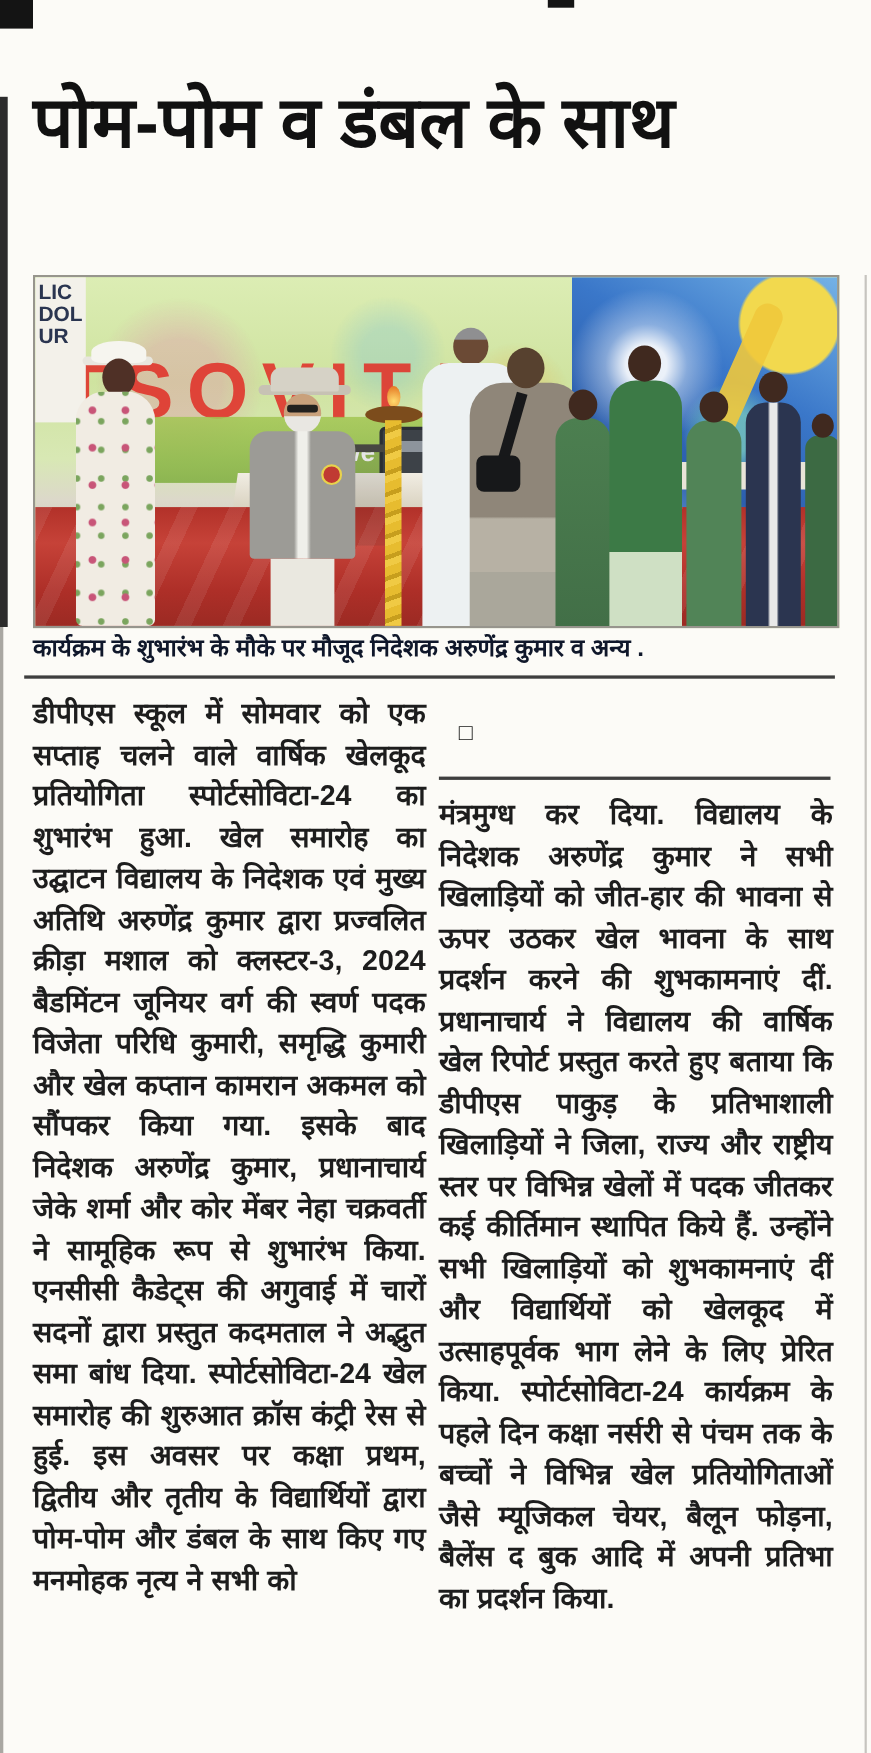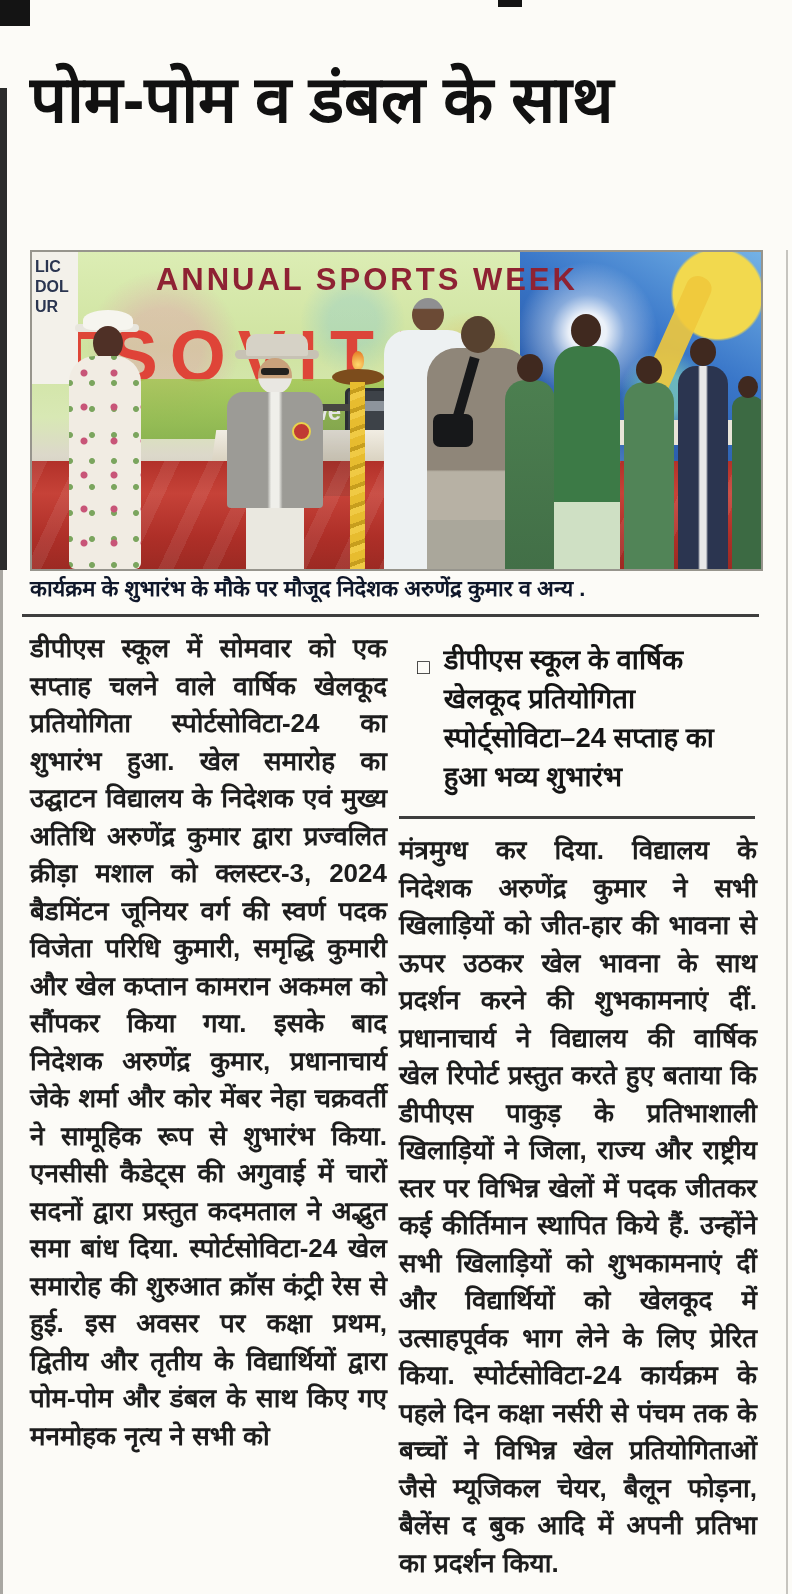--- a/index.html
+++ b/index.html
@@ -10,21 +10,21 @@
   }
 
   
   .corner-mark { position:absolute; left:0; top:0; width:30px; height:26px; background:#141414; }
   .top-edge-mark { position:absolute; left:498px; top:0; width:24px; height:7px; background:#141414; }
   .left-edge-bar { position:absolute; left:0; top:88px; width:7px; height:482px; background:#2c2c2c; }
   .left-edge-line { position:absolute; left:0; top:570px; width:3px; height:1024px; background:#a9a7a2; }
   .right-edge-line { position:absolute; left:786px; top:250px; width:2px; height:1344px; background:#c6c4bf; }
 
   
-  .headline { position:absolute; left:30px; top:4px; width:740px; font-weight:800; color:#111;
+  .headline { position:absolute; left:30px; top:16px; width:740px; font-weight:800; color:#111;
               font-size:65px; line-height:104px; letter-spacing:0; }
 
   
   .photo { position:absolute; left:30px; top:250px; width:729px; height:317px;
            border:2px solid #97958d; background:#cfe3a4; overflow:hidden; }
   .ph-bg { position:absolute; inset:0;
            background:linear-gradient(180deg,#dcedb4 0%,#cfe3a0 30%,#d8e8b4 52%,#dcd8ca 64%,#d6d2c4 68%); }
   .ph-splash { position:absolute; inset:0; opacity:.5;
      background:
        radial-gradient(circle at 18% 30%, rgba(232,115,176,.55) 0 6%, transparent 12%),
@@ -34,21 +34,21 @@
      background:
        radial-gradient(circle at 82% 18%, #f2d94e 0 16%, transparent 17%),
        radial-gradient(circle at 28% 34%, rgba(255,255,255,.9) 0 8%, rgba(255,255,255,.4) 16%, transparent 30%),
        radial-gradient(circle at 60% 60%, rgba(120,200,190,.8) 0 10%, transparent 22%),
        linear-gradient(210deg,#74b2e6 0%,#3a77c9 38%,#2c5fae 68%,#8ab9e2 100%); }
   .ph-mural::after { content:""; position:absolute; left:58%; top:8%; width:26px; height:150px;
      background:#f0c83c; transform:rotate(24deg); border-radius:12px; opacity:.9; }
   .ph-greenband { position:absolute; left:7%; top:40%; width:54%; height:19%;
      background:linear-gradient(180deg,#a3c653,#7fae3e); opacity:.85; }
   .ph-strip { position:absolute; left:0; top:0; width:46px; height:132px; background:#f3f1ea;
-     color:#2a3550; font-weight:bold; font-size:16px; line-height:20px; padding:5px 3px; box-sizing:border-box; }
+     color:#2a3550; font-weight:bold; font-size:19px; line-height:20px; padding:5px 3px; box-sizing:border-box; }
   .ph-banner { position:absolute; left:17%; top:3%; font-size:31px; font-weight:800;
      color:#8e2233; letter-spacing:3px; white-space:nowrap; }
   .ph-letters { position:absolute; left:3%; top:20%; font-size:72px; font-weight:800;
      color:#e0392f; letter-spacing:12px; opacity:.92; white-space:nowrap; }
   .ph-table { position:absolute; left:25%; top:56%; width:35%; height:10%;
      background:linear-gradient(180deg,#f1ede3,#d9d2c0); transform:skewX(-8deg); }
   .ph-table-right { position:absolute; left:76%; top:53%; width:24%; height:8%; background:#e8e4d8; }
   .ph-carpet { position:absolute; left:0; bottom:0; width:100%; height:34%;
      background:
        repeating-linear-gradient(115deg, rgba(255,255,255,.08) 0 14px, transparent 14px 40px),
@@ -162,21 +162,20 @@
 
   <h1 class="headline">
     <div>पोम-पोम व डंबल के साथ</div>
   </h1>
 
   <div class="photo">
     <div class="ph-bg"></div>
     <div class="ph-splash"></div>
     <div class="ph-mural"></div>
     <div class="ph-letters">TSOVITA</div>
-    <div class="ph-banner">ANNUAL SPORTS WEEK</div>
     <div class="ph-strip">
       <div>LIC</div>
       <div>DOL</div>
       <div>UR</div>
     </div>
     <div class="ph-greenband"></div>
     <div class="ph-we">we</div>
     <div class="ph-monitor"></div>
     <div class="ph-nds">nds,</div>
     <div class="ph-table"></div>
@@ -242,19 +241,18 @@
   <div class="caption">कार्यक्रम के शुभारंभ के मौके पर मौजूद निदेशक अरुणेंद्र कुमार व अन्य .</div>
   <div class="rule-main"></div>
 
   <div class="col-left">
     <div class="body-copy">डीपीएस स्कूल में सोमवार को एक सप्ताह चलने वाले वार्षिक खेलकूद प्रतियोगिता स्पोर्टसोविटा-24 का शुभारंभ हुआ. खेल समारोह का उद्घाटन विद्यालय के निदेशक एवं मुख्य अतिथि अरुणेंद्र कुमार द्वारा प्रज्वलित क्रीड़ा मशाल को क्लस्टर-3, 2024 बैडमिंटन जूनियर वर्ग की स्वर्ण पदक विजेता परिधि कुमारी, समृद्धि कुमारी और खेल कप्तान कामरान अकमल को सौंपकर किया गया. इसके बाद निदेशक अरुणेंद्र कुमार, प्रधानाचार्य जेके शर्मा और कोर मेंबर नेहा चक्रवर्ती ने सामूहिक रूप से शुभारंभ किया. एनसीसी कैडेट्स की अगुवाई में चारों सदनों द्वारा प्रस्तुत कदमताल ने अद्भुत समा बांध दिया. स्पोर्टसोविटा-24 खेल समारोह की शुरुआत क्रॉस कंट्री रेस से हुई. इस अवसर पर कक्षा प्रथम, द्वितीय और तृतीय के विद्यार्थियों द्वारा पोम-पोम और डंबल के साथ किए गए मनमोहक नृत्य ने सभी को</div>
   </div>
 
   <div class="col-right">
     <div class="hl-note">
       <span class="hl-bullet">□</span>
-      <span>डीपीएस स्कूल के वार्षिक खेलकूद प्रतियोगिता स्पोर्ट्सोविटा–24 सप्ताह का हुआ भव्य शुभारंभ</span>
     </div>
     <div class="rule-col"></div>
     <div class="body-copy">मंत्रमुग्ध कर दिया. विद्यालय के निदेशक अरुणेंद्र कुमार ने सभी खिलाड़ियों को जीत-हार की भावना से ऊपर उठकर खेल भावना के साथ प्रदर्शन करने की शुभकामनाएं दीं. प्रधानाचार्य ने विद्यालय की वार्षिक खेल रिपोर्ट प्रस्तुत करते हुए बताया कि डीपीएस पाकुड़ के प्रतिभाशाली खिलाड़ियों ने जिला, राज्य और राष्ट्रीय स्तर पर विभिन्न खेलों में पदक जीतकर कई कीर्तिमान स्थापित किये हैं. उन्होंने सभी खिलाड़ियों को शुभकामनाएं दीं और विद्यार्थियों को खेलकूद में उत्साहपूर्वक भाग लेने के लिए प्रेरित किया. स्पोर्टसोविटा-24 कार्यक्रम के पहले दिन कक्षा नर्सरी से पंचम तक के बच्चों ने विभिन्न खेल प्रतियोगिताओं जैसे म्यूजिकल चेयर, बैलून फोड़ना, बैलेंस द बुक आदि में अपनी प्रतिभा का प्रदर्शन किया.</div>
   </div>
 
 </div>
 
 </body></html>

